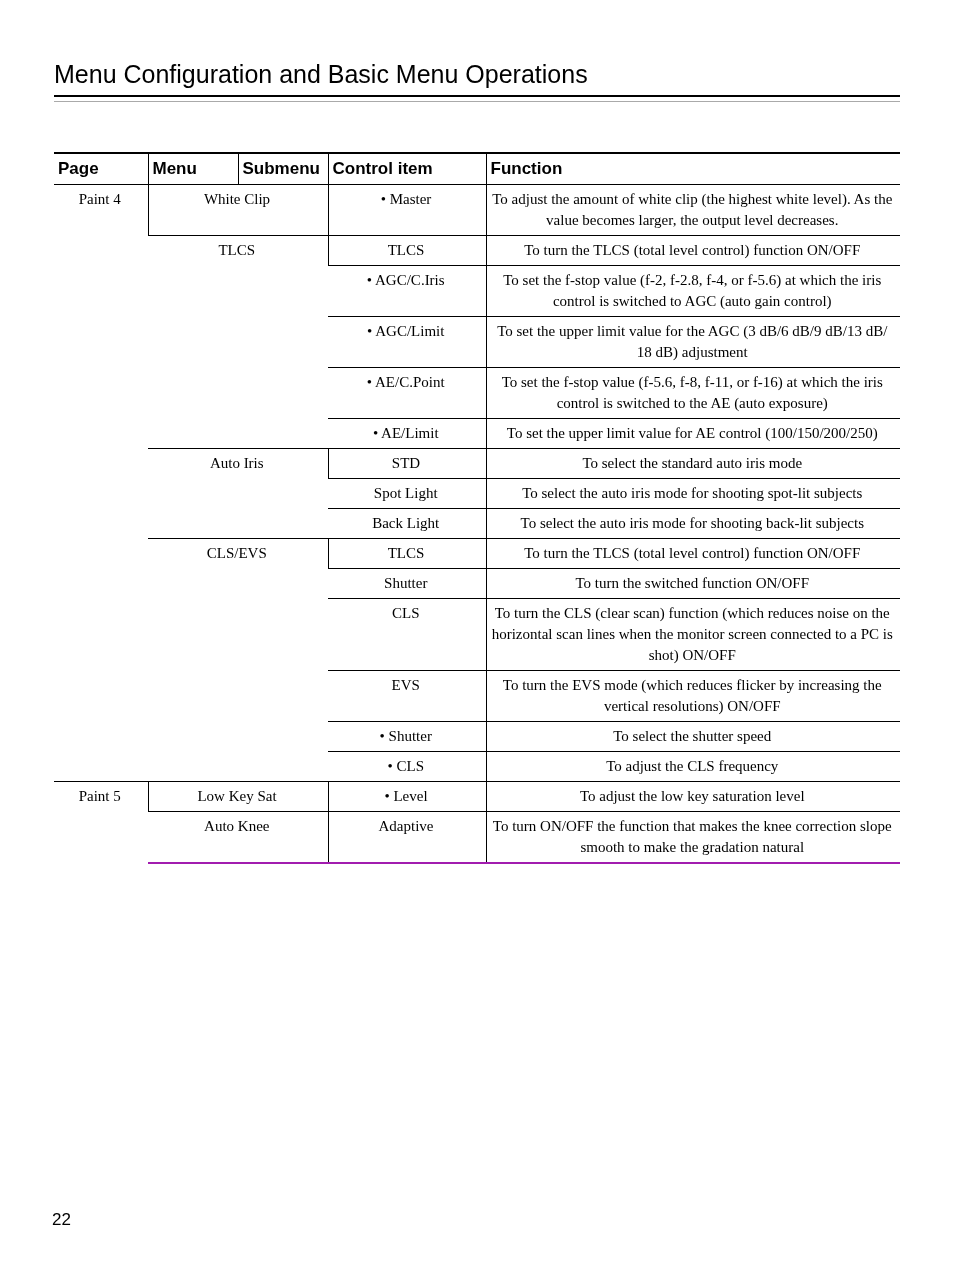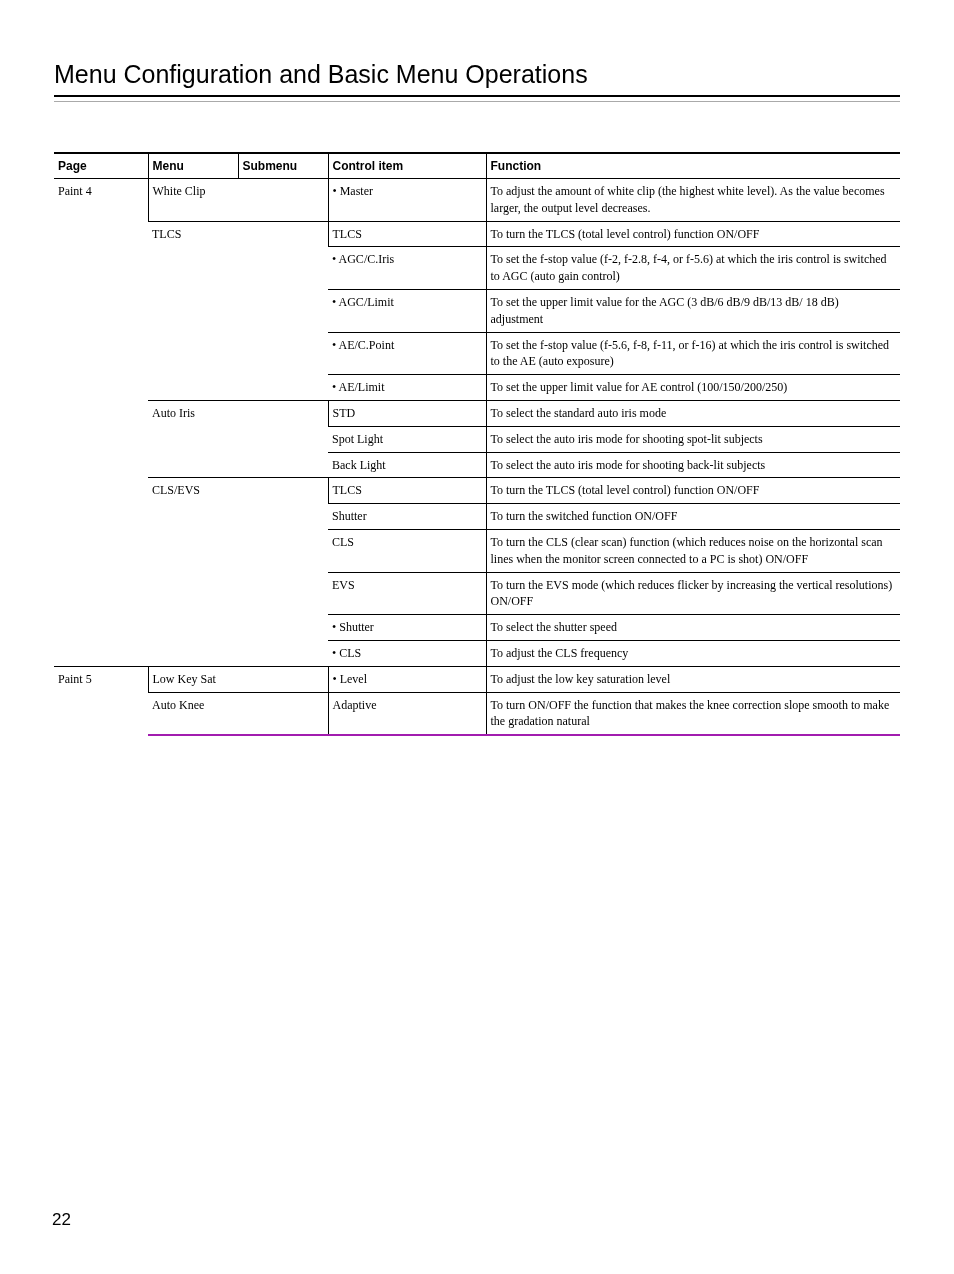--- a/index.html
+++ b/index.html
@@ -27,40 +27,41 @@
     .title-underline-thin {
       border-bottom: 1px solid #aaa;
       margin-bottom: 50px;
     }
     table {
       border-collapse: collapse;
       width: 100%;
       font-size: 12.5px;
     }
     thead th {
-      font-size: 12px;
+      font-size: 17px;
       font-weight: bold;
       text-align: left;
       padding: 5px 4px;
       border-top: 2px solid #000;
       border-bottom: 1px solid #000;
       border-left: 1px solid #000;
       vertical-align: top;
     }
     thead th:first-child {
       border-left: none;
     }
     tbody td {
       font-family: "Times New Roman", Times, serif;
-      font-size: 12px;
+      font-size: 15px;
       padding: 4px 6px 4px 4px;
       border-left: 1px solid #000;
       border-top: 1px solid #000;
       vertical-align: top;
       line-height: 1.4;
+      text-align: center;
     }
     tbody td:first-child {
       border-left: none;
     }
     tbody tr:first-child td {
       border-top: none;
     }
     tbody tr.last-row td {
       border-bottom: 2px solid #a21caf;
     }

